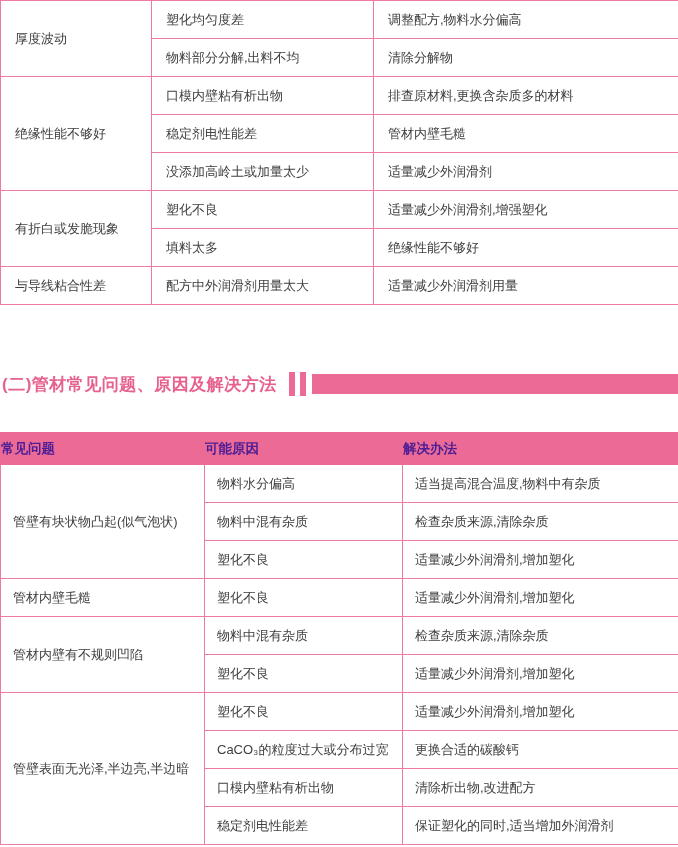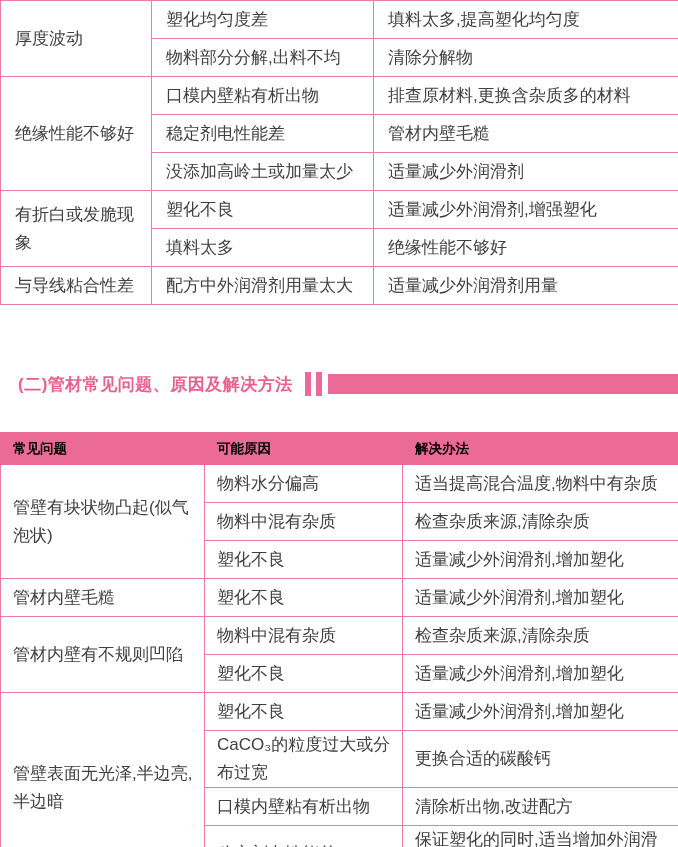--- a/index.html
+++ b/index.html
@@ -15,21 +15,21 @@
     background: #ffffff;
   }
   table {
     border-collapse: collapse;
     table-layout: fixed;
     width: 678px;
   }
   td, th {
     border: 1px solid #ee7ba6;
     color: #404040;
-    font-size: 17px;
+    font-size: 13px;
     line-height: 28px;
     text-align: left;
     vertical-align: middle;
     overflow: hidden;
   }
   
   .t1 td { height: 37px; padding: 0 6px 0 14px; }
   .t1 col.c1 { width: 151px; }
   .t1 col.c2 { width: 222px; }
   .t1 col.c3 { width: 305px; }
@@ -39,21 +39,21 @@
     height: 26px;
     display: flex;
     align-items: center;
   }
   .section-heading .title {
     color: #e7618f;
     font-size: 17px;
     font-weight: bold;
     letter-spacing: 0.5px;
     white-space: nowrap;
-    padding-left: 18px;
+    padding-left: 2px;
   }
   .accent-bar-small {
     width: 6px;
     height: 24px;
     background: #ec6b96;
     margin-left: 12px;
     flex: none;
   }
   .accent-bar-small + .accent-bar-small { margin-left: 5px; }
   .accent-bar-long {
@@ -63,44 +63,44 @@
     flex: 1;
   }
   
   .t2 { margin-top: 35px; }
   .t2 col.c1 { width: 204px; }
   .t2 col.c2 { width: 198px; }
   .t2 col.c3 { width: 276px; }
   .t2 th {
     background: #ec6b96;
     border-color: #ec6b96;
-    color: #000000;
+    color: #4c1d95;
     font-size: 13.5px;
     font-weight: bold;
     height: 31px;
-    padding: 0 6px 0 12px;
+    padding: 0 6px 0 0;
   }
   .t2 td { height: 37px; padding: 0 8px 0 12px; }
 </style>
 </head>
 <body>
 
 <div class="page">
 
   <table class="t1">
     <colgroup>
         <col class="c1">
         <col class="c2">
         <col class="c3">
       </colgroup>
     <tbody>
       <tr>
         <td rowspan="2">厚度波动</td>
         <td>塑化均匀度差</td>
-        <td>填料太多,提高塑化均匀度</td>
+        <td>调整配方,物料水分偏高</td>
       </tr>
       <tr>
         <td>物料部分分解,出料不均</td>
         <td>清除分解物</td>
       </tr>
       <tr>
         <td rowspan="3">绝缘性能不够好</td>
         <td>口模内壁粘有析出物</td>
         <td>排查原材料,更换含杂质多的材料</td>
       </tr>

